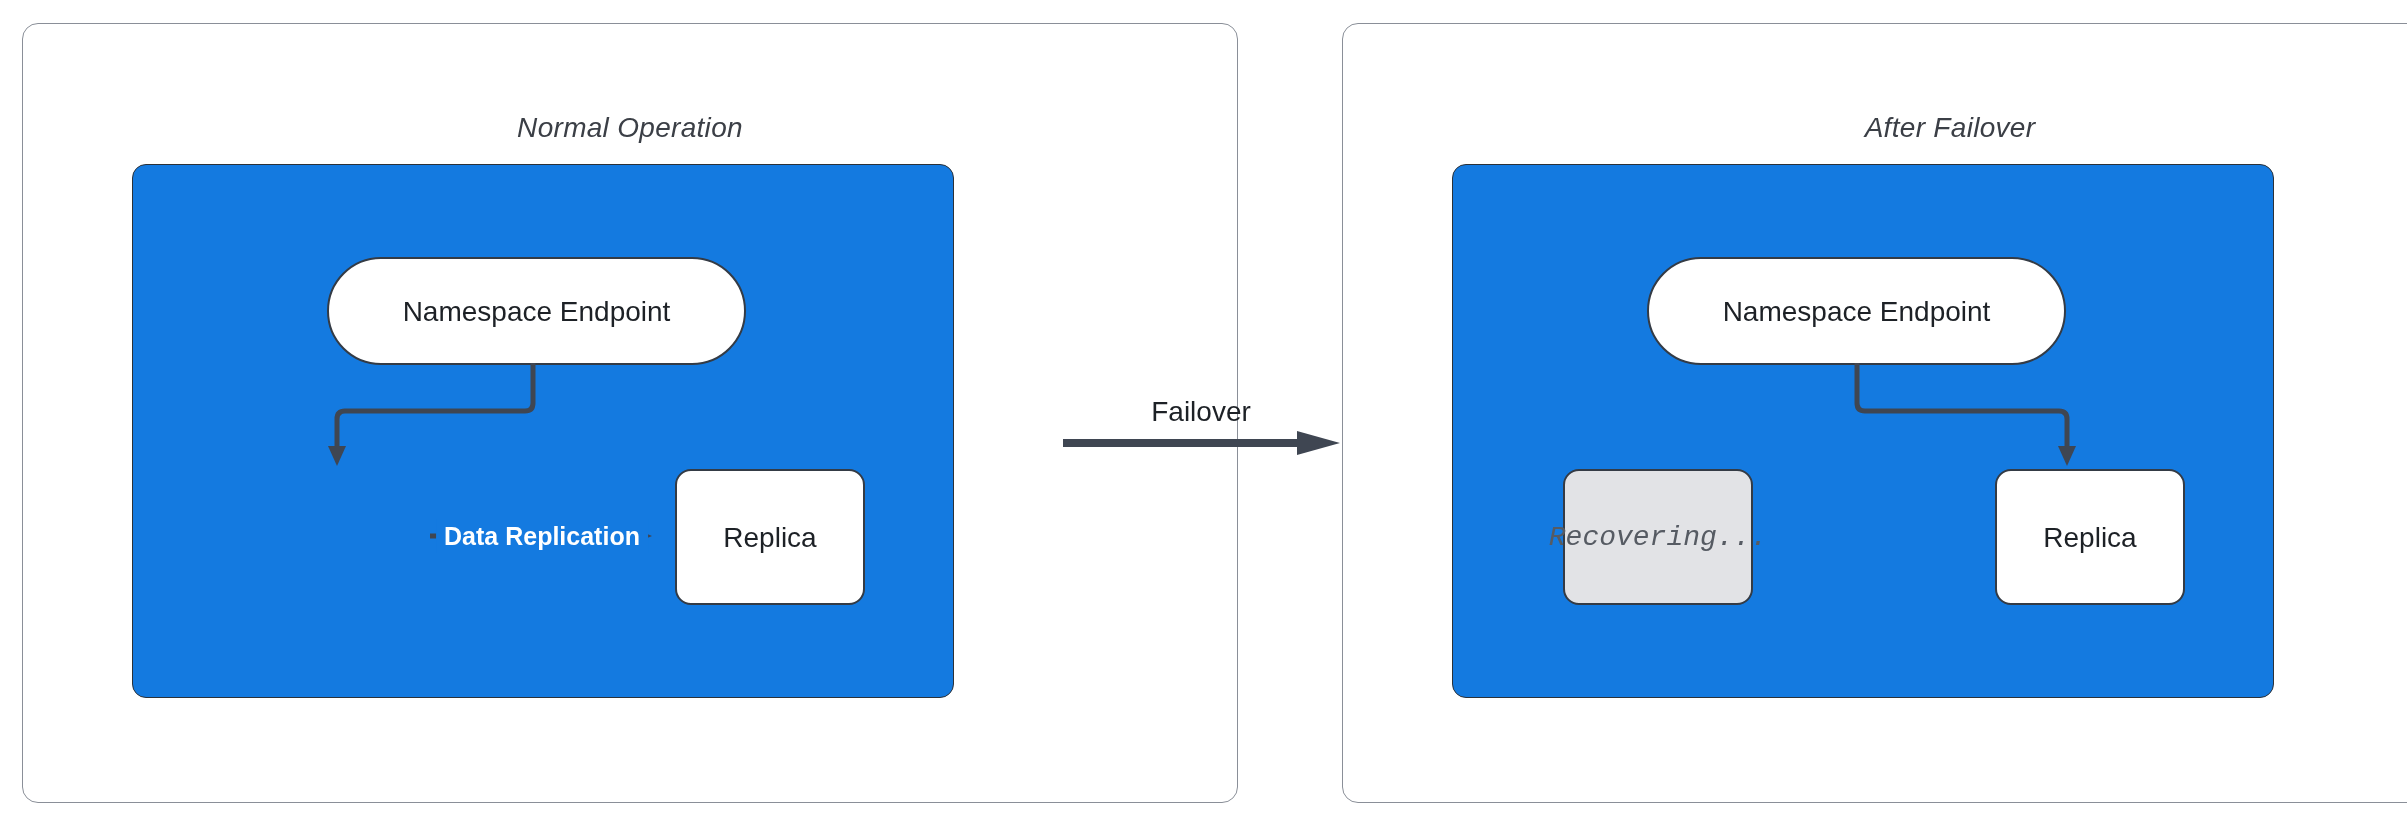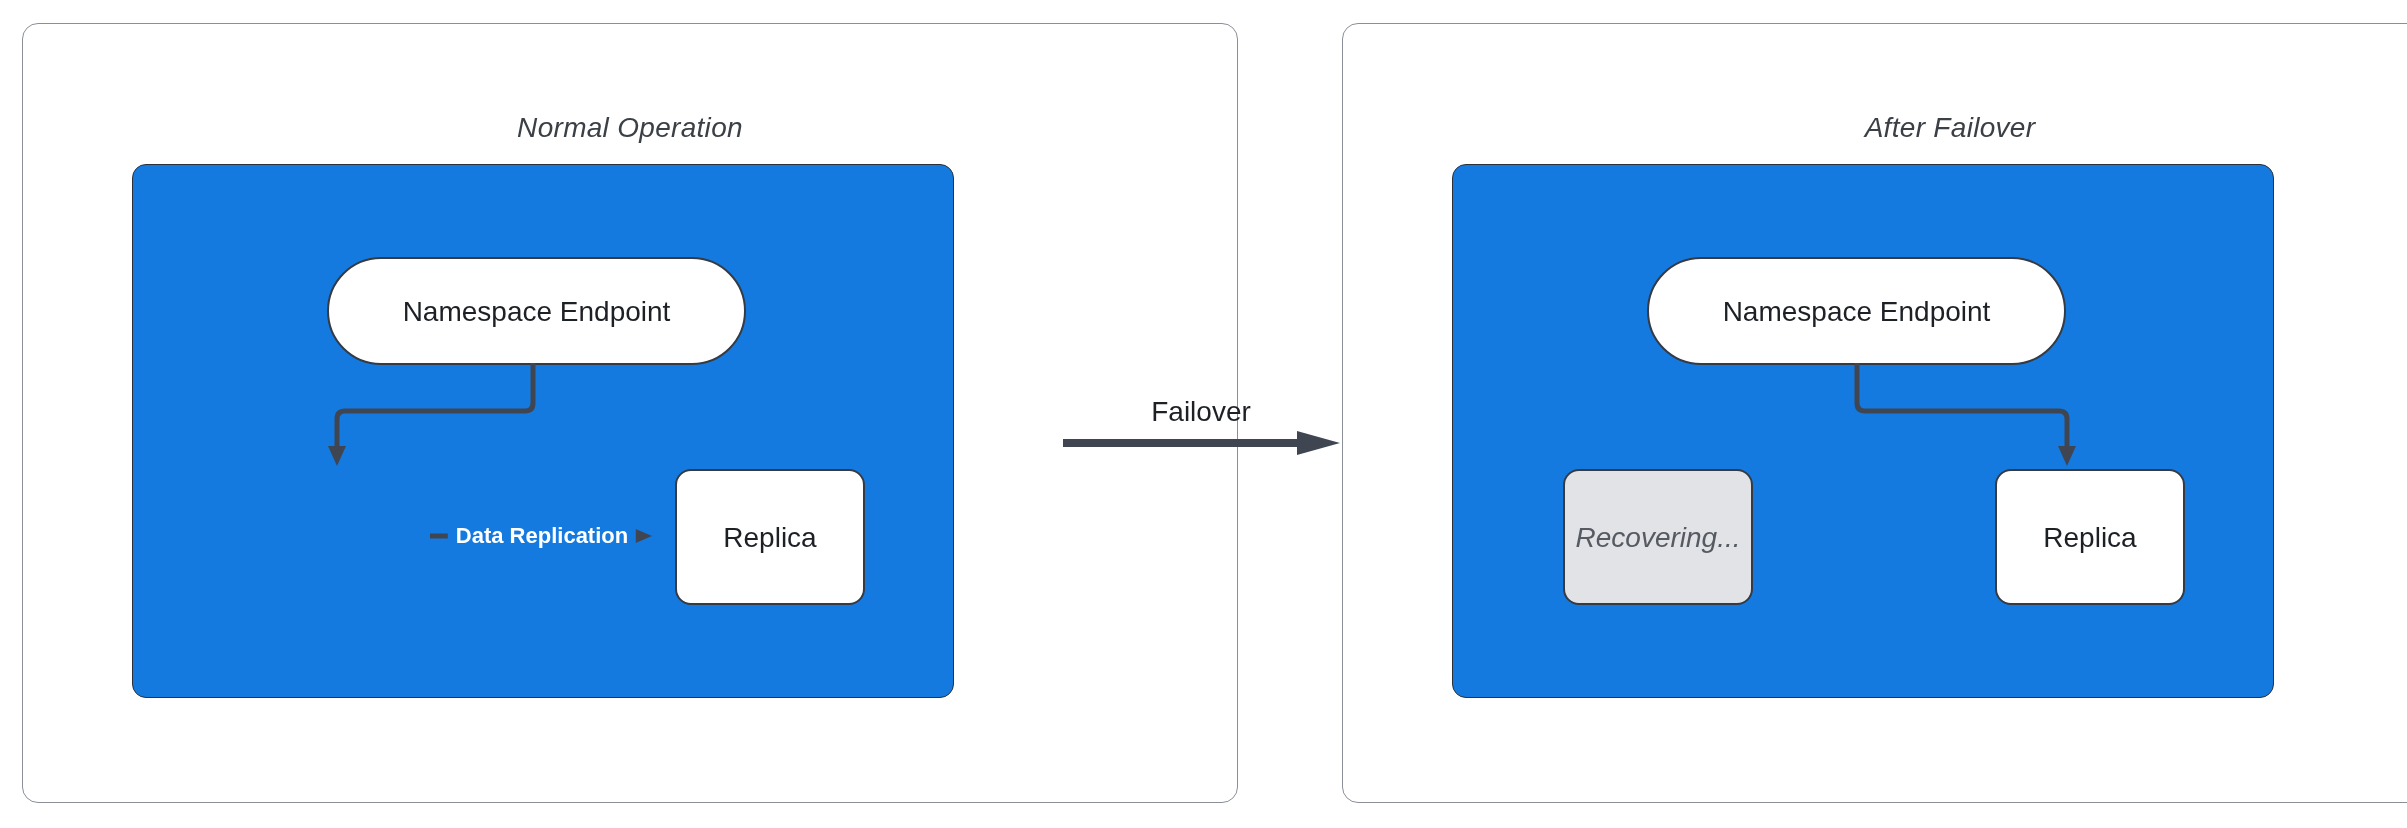--- a/index.html
+++ b/index.html
@@ -38,29 +38,29 @@
   .node{
     position:absolute; display:flex; align-items:center; justify-content:center;
     text-align:right; background:var(--node_bg);
     border:2px solid var(--node_border); color:var(--node_text);
     font-size:28px; line-height:1.25;
   }
   .pill{left:194px; top:92px; width:419px; height:108px; border-radius:54px;}
   .box{top:304px; width:190px; height:136px; border-radius:16px; padding:0 8px;}
   .pos-left{left:110px;}
   .pos-right{left:542px;}
-  .gray{background:var(--recovering_bg); color:var(--recovering_text); font-style:italic;}
+  .gray{background:var(--recovering_bg); color:var(--recovering_text); font-style:italic;font-family:Liberation Mono, monospace;}
   .arrows{position:absolute; left:0; top:0; width:2407px; height:828px; pointer-events:none;}
   .conn{fill:none; stroke:var(--arrow); stroke-width:5;}
   .failover-line{stroke-width:8;}
   .head{fill:var(--arrow); stroke:none;}
   .edge-label{
     position:absolute; left:542px; top:536px; transform:translate(-50%,-50%);
     background:var(--cluster_blue); color:var(--edge_label_text);
-    font-weight:bold; font-size:22px; padding:2px 8px; white-space:nowrap;
+    font-weight:bold; font-size:25px; padding:2px 8px; white-space:nowrap;
   }
   .failover-label{
     position:absolute; left:1201px; top:412px; transform:translate(-50%,-50%);
     font-size:28px; color:var(--node_text); white-space:nowrap;
   }
 </style>
 </head>
 <body>
 
 <div class="stage">

